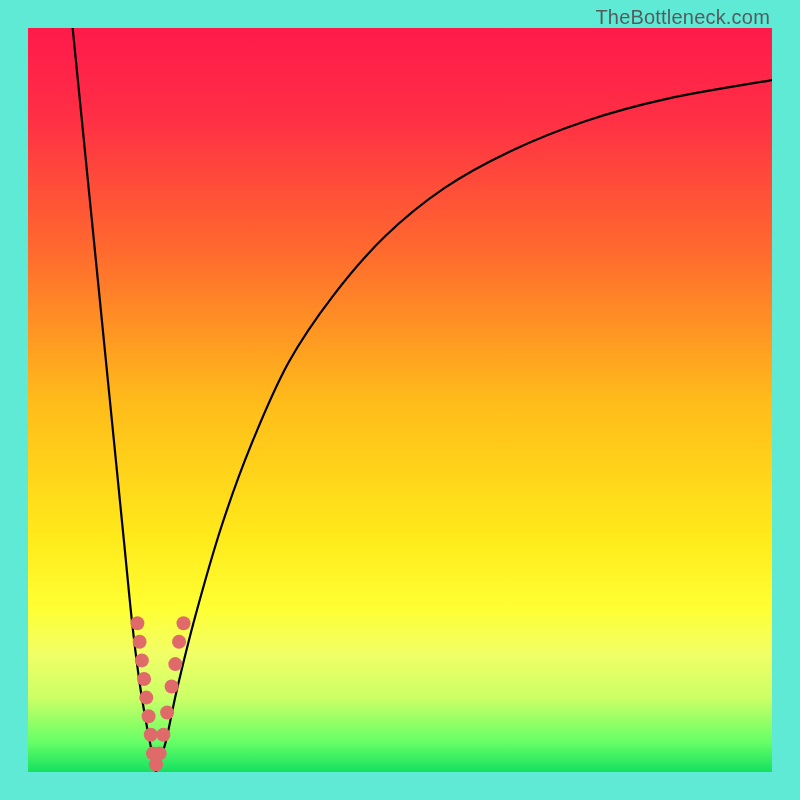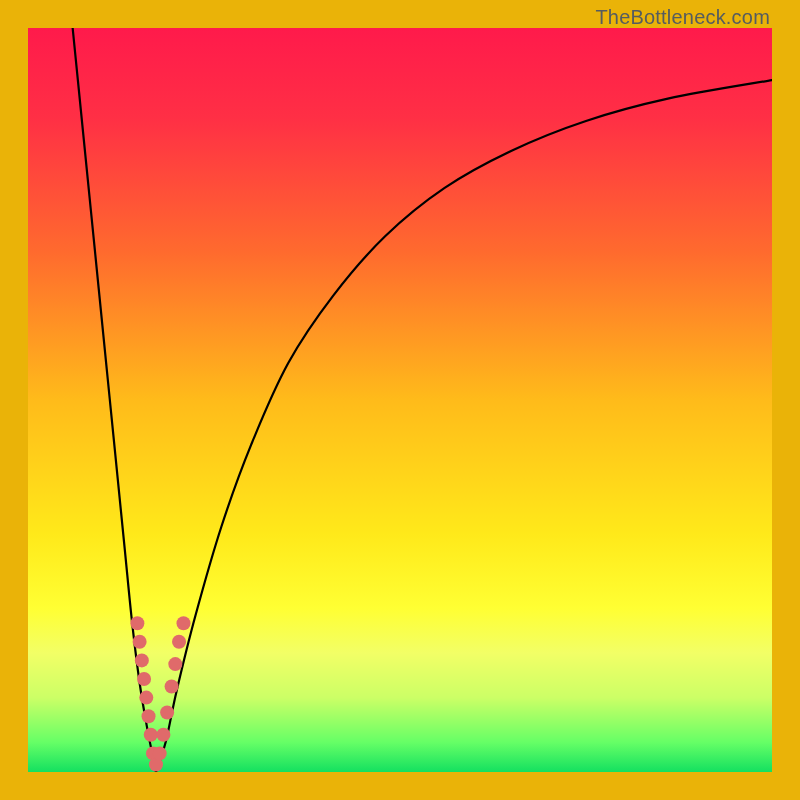--- a/index.html
+++ b/index.html
@@ -8,21 +8,21 @@
     width: 800px;
     height: 800px;
     overflow: hidden;
     background: #000;
     font-family: Arial, Helvetica, sans-serif;
   }
   .frame {
     position: relative;
     width: 800px;
     height: 800px;
-    background: #eab308;
+    background: #5eead4;
   }
   .plot-area {
     position: absolute;
     left: 28px;
     top: 28px;
     width: 744px;
     height: 744px;
     overflow: hidden;
   }
   .gradient {

